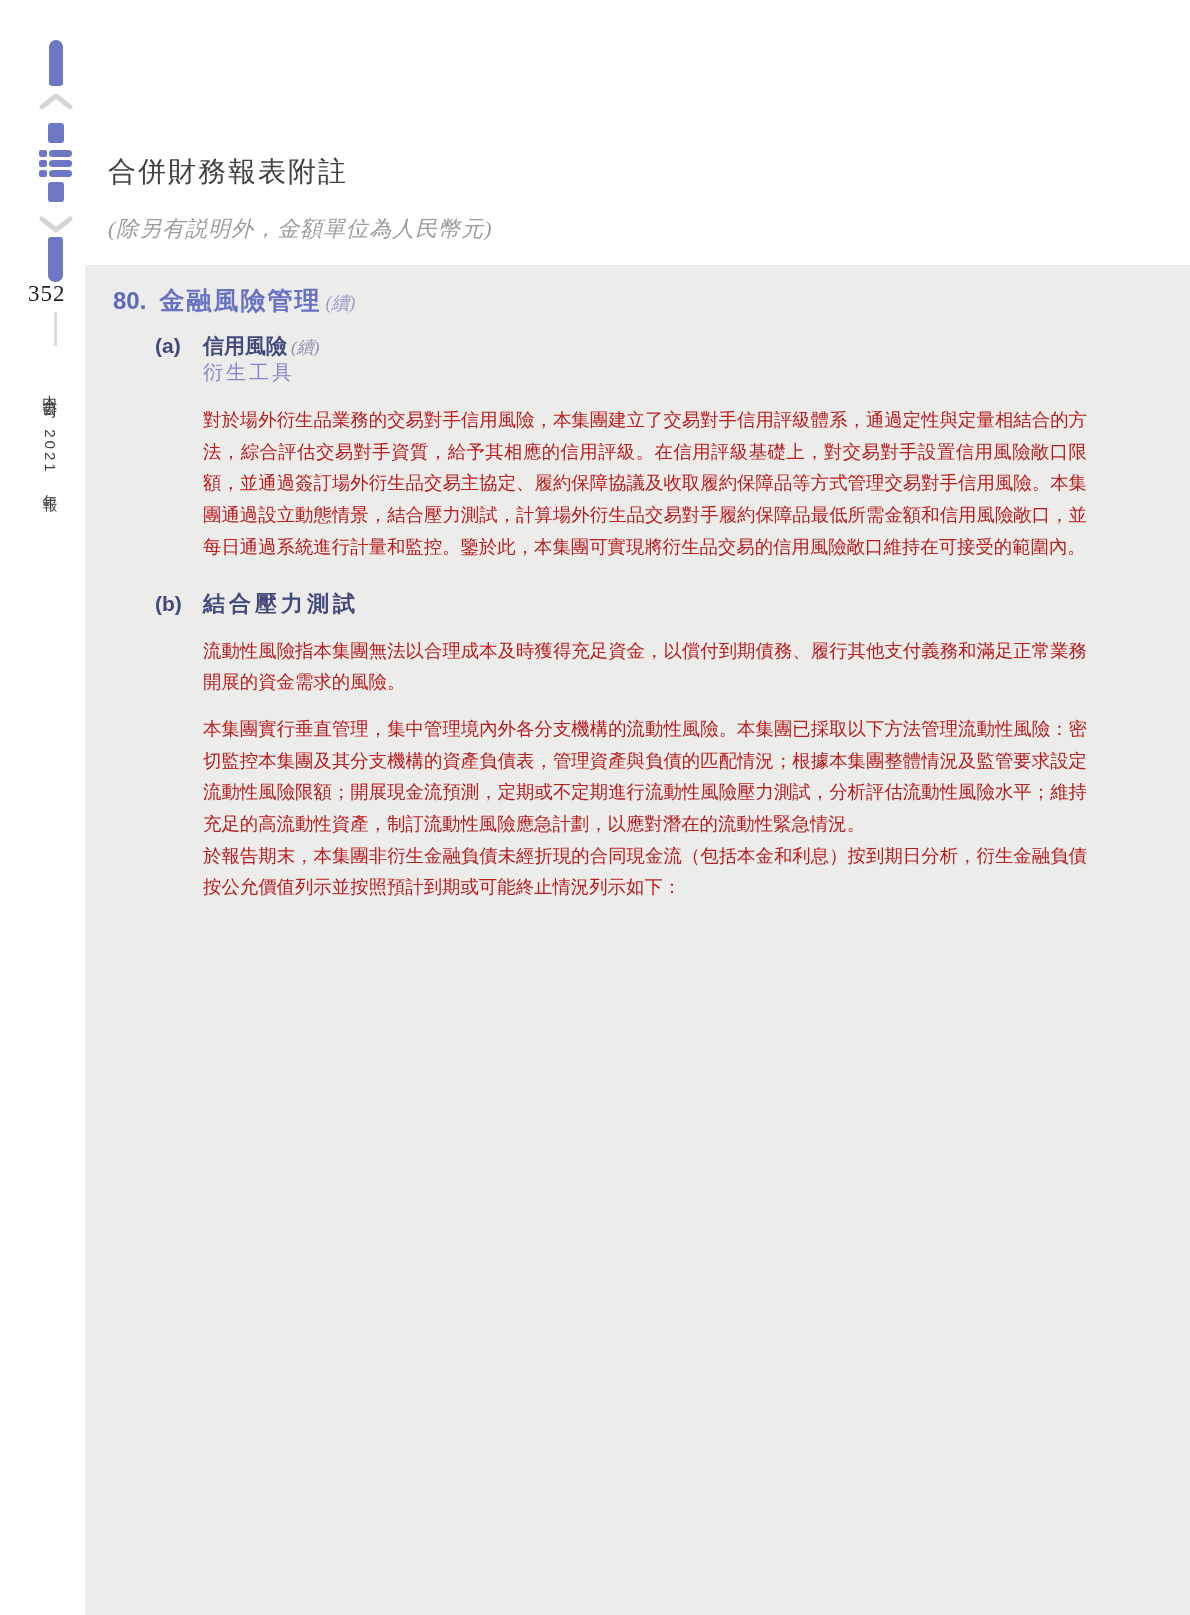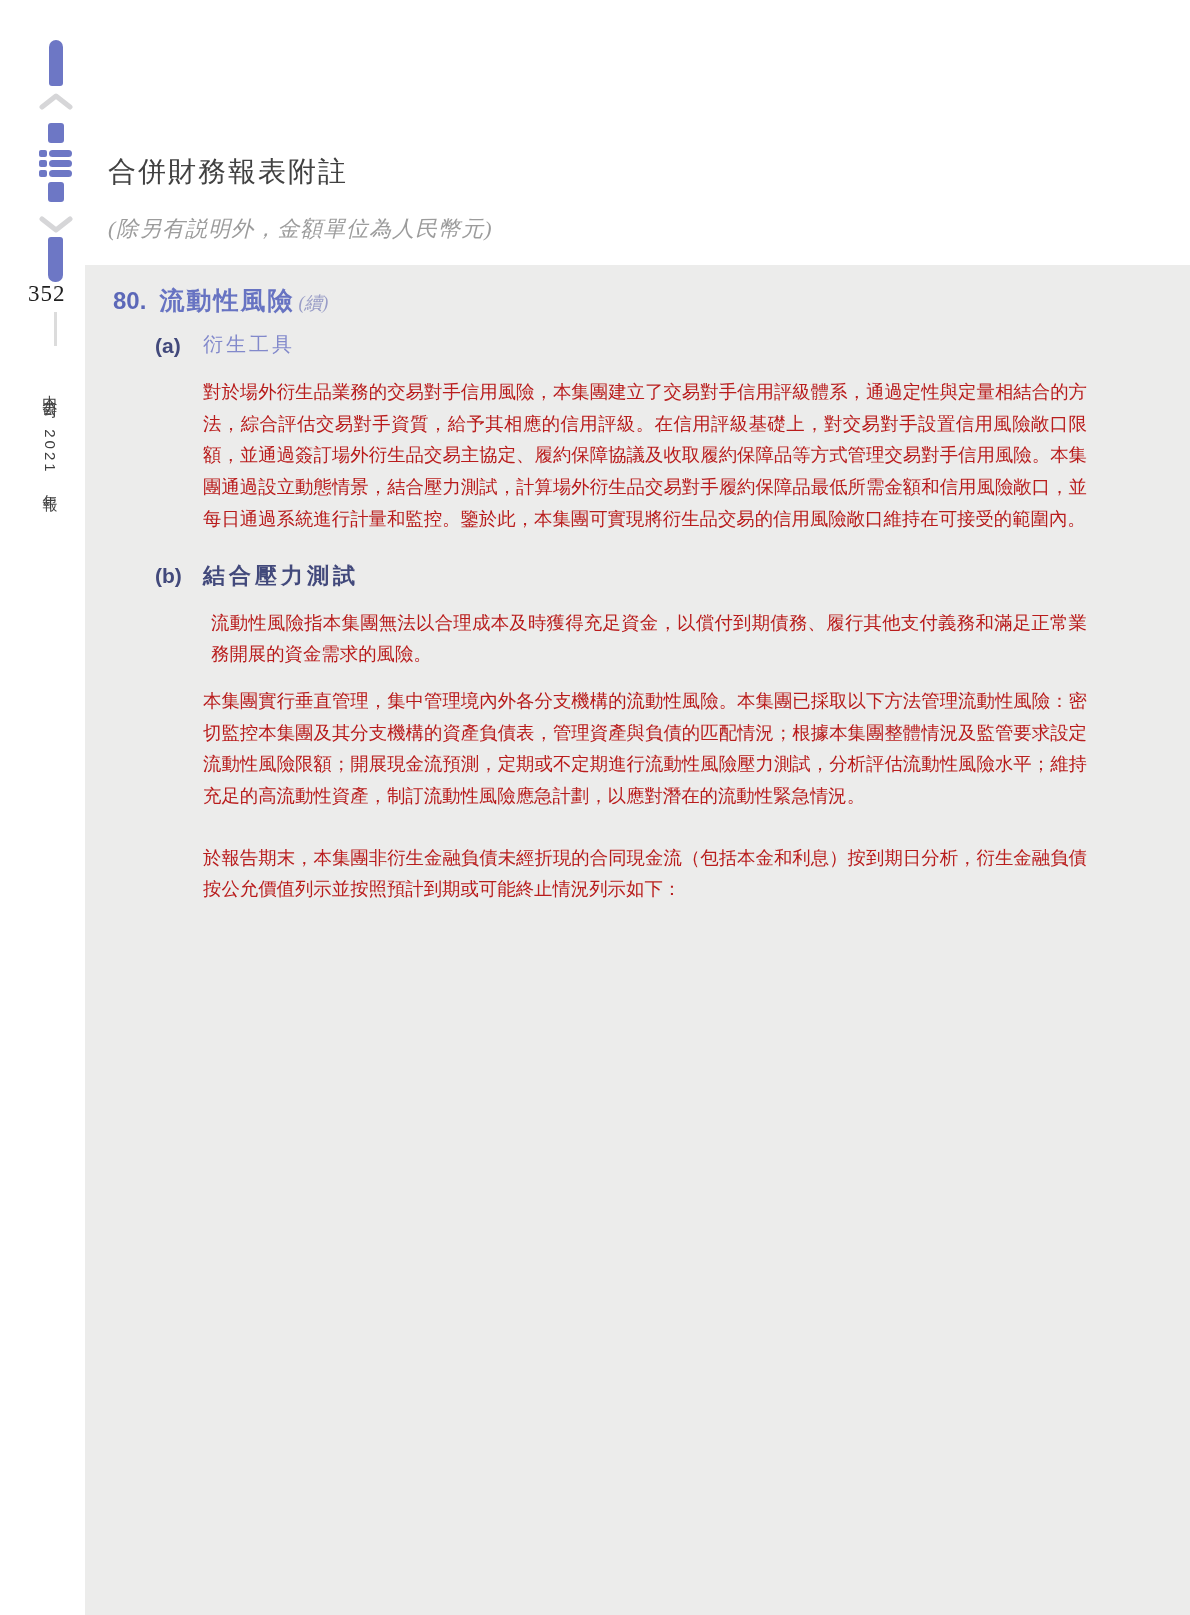--- a/index.html
+++ b/index.html
@@ -89,23 +89,23 @@
   .sec-cont { font-family:"Liberation Serif","DejaVu Serif",serif;
               font-style:italic; font-size:17px; color:#8E90A8; margin-left:4px; }
   .sub-heading { line-height:22px;
                  font-size:20px; color:#8289CB; letter-spacing:3px; }
   .para {
     font-size:18.4px; line-height:31.7px; color:#b91c1c;
     text-align:justify; text-justify:inter-ideograph;
     letter-spacing:0;
   }
   .para-a  { margin-top:21px; }
-  .para-b1 { margin-top:16px;margin-left:8px; }
+  .para-b1 { margin-top:16px; }
   .para-b2 { margin-top:15px; }
-  .para-b3 { margin-top:30px; }
+  .para-b3 { }
 </style>
 </head>
 <body>
 
 <div class="bar-top"></div>
 
 <div class="chevron chevron-up">
   <svg width="34" height="18" viewBox="0 0 34 18">
     <polyline points="3,15 17,4 31,15" fill="none" stroke="#D6D6D8" stroke-width="5" stroke-linecap="round" stroke-linejoin="round"></polyline>
   </svg>
@@ -148,26 +148,29 @@
 </div>
 
 <div class="doc-header">
   <div class="doc-title">合併財務報表附註</div>
   <div class="doc-subtitle">(除另有説明外，金額單位為人民幣元)</div>
 </div>
 
 <div class="panel">
 
   <div class="h1-row">
-    <span class="h1-num">80.</span><span class="h1-title">流動性風險</span><span class="h1-cont">(續)</span>
+    <span class="h1-num">80.</span><span class="h1-title">金融風險管理</span><span class="h1-cont">(續)</span>
   </div>
 
   <div class="section section-a">
     <div class="sec-label">(a)</div>
     <div class="sec-body">
+      <div class="sec-heading-row">
+        <span class="sec-title">信用風險</span><span class="sec-cont">(續)</span>
+      </div>
       <div class="sub-heading">衍生工具</div>
       <p class="para para-a">對於場外衍生品業務的交易對手信用風險，本集團建立了交易對手信用評級體系，通過定性與定量相結合的方法，綜合評估交易對手資質，給予其相應的信用評級。在信用評級基礎上，對交易對手設置信用風險敞口限額，並通過簽訂場外衍生品交易主協定、履約保障協議及收取履約保障品等方式管理交易對手信用風險。本集團通過設立動態情景，結合壓力測試，計算場外衍生品交易對手履約保障品最低所需金額和信用風險敞口，並每日通過系統進行計量和監控。鑒於此，本集團可實現將衍生品交易的信用風險敞口維持在可接受的範圍內。</p>
     </div>
   </div>
 
   <div class="section section-b">
     <div class="sec-label">(b)</div>
     <div class="sec-body">
       <div class="sec-heading-row">
         <span class="sec-title-b">結合壓力測試</span>

